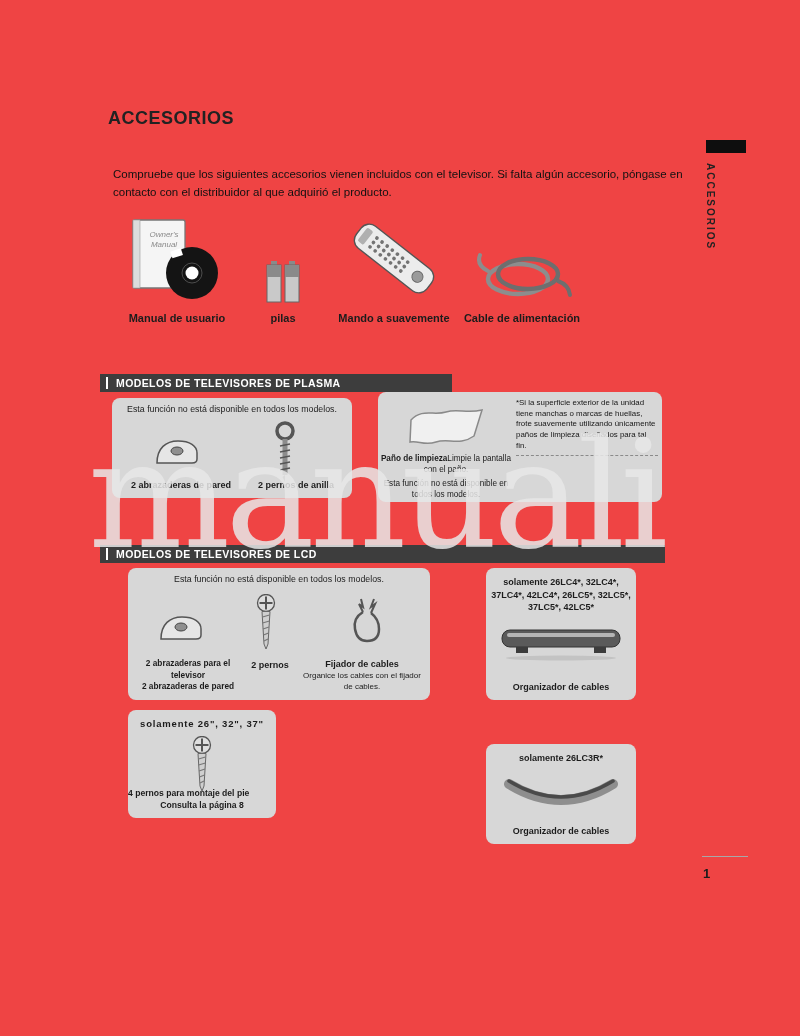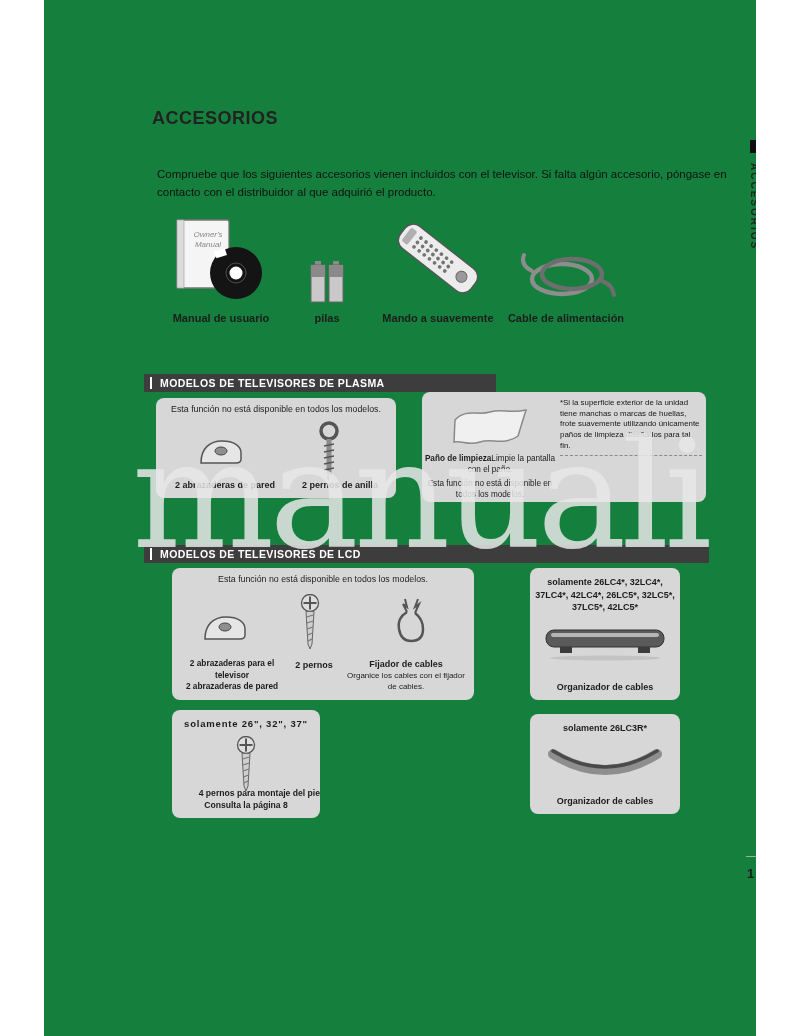--- a/index.html
+++ b/index.html
@@ -1,19 +1,19 @@
 <!DOCTYPE html>
 <html><head>
 <meta charset="utf-8">
 <style>
   * { margin:0; padding:0; box-sizing:border-box; }
   html,body { background:#ffffff; }
   .page {
-    position:relative; width:712px; height:1036px; margin:0 auto;
-    background:#15803d; overflow:hidden;
+    position:relative; width:800px; height:1036px; margin:0 auto;
+    background:#ef4444; overflow:hidden;
     font-family:"Liberation Sans", sans-serif; color:#1c1c1c;
   }
 
   
   .page-title { position:absolute; left:108px; top:108px; font-size:18px; font-weight:bold; letter-spacing:.5px; color:#222; }
   .side-tab-block { position:absolute; left:706px; top:140px; width:40px; height:13px; background:#0e0e0e; }
   .side-tab-text { position:absolute; left:705px; top:163px; writing-mode:vertical-rl; font-size:10px; font-weight:bold; letter-spacing:2px; color:#222; }
 
   .intro { position:absolute; left:113px; top:166px; width:572px; font-size:11.5px; line-height:1.55; color:#111; }
 
@@ -54,26 +54,26 @@
   .lcd-col1 { position:absolute; left:4px; bottom:8px; width:112px; text-align:center; font-size:8.3px; font-weight:bold; line-height:1.35; }
   .lcd-col2 { position:absolute; left:116px; bottom:30px; width:52px; text-align:center; font-size:9px; font-weight:bold; }
   .lcd-col3 { position:absolute; left:172px; bottom:8px; width:124px; text-align:center; }
   .lcd-col3-title { font-size:9px; font-weight:bold; }
   .lcd-col3-sub { font-size:8px; line-height:1.3; margin-top:2px; }
 
   
   .stand-box { left:128px; top:710px; width:148px; height:108px; }
   .stand-title { position:absolute; left:0; right:0; top:8px; text-align:center; font-size:9.5px; font-weight:bold; letter-spacing:.8px; }
   .stand-screw { position:absolute; left:62px; top:26px; }
-  .stand-cap1 { position:absolute; left:0; right:0; bottom:20px; text-align:right; font-size:8.6px; font-weight:bold; }
+  .stand-cap1 { position:absolute; left:0; right:0; bottom:20px; text-align:left; font-size:8.6px; font-weight:bold; }
   .stand-cap2 { position:absolute; left:0; right:0; bottom:8px; text-align:center; font-size:8.6px; font-weight:bold; }
 
   
   .org-box1 { left:486px; top:568px; width:150px; height:132px; }
-  .org-box2 { left:486px; top:714px; width:150px; height:100px; }
+  .org-box2 { left:486px; top:744px; width:150px; height:100px; }
   .org-title { position:absolute; left:5px; right:5px; top:8px; text-align:center; font-size:9px; font-weight:bold; line-height:1.4; }
   .org-icon1 { position:absolute; left:10px; top:52px; }
   .org-icon2 { position:absolute; left:15px; top:30px; }
   .org-cap { position:absolute; left:0; right:0; bottom:8px; text-align:center; font-size:9px; font-weight:bold; }
 
   
   .watermark { position:absolute; left:88px; top:420px; z-index:30; pointer-events:none;
     font-family:"DejaVu Serif", serif; font-size:150px; line-height:1; letter-spacing:-5px;
     color:rgba(232,232,232,.85); }
 

